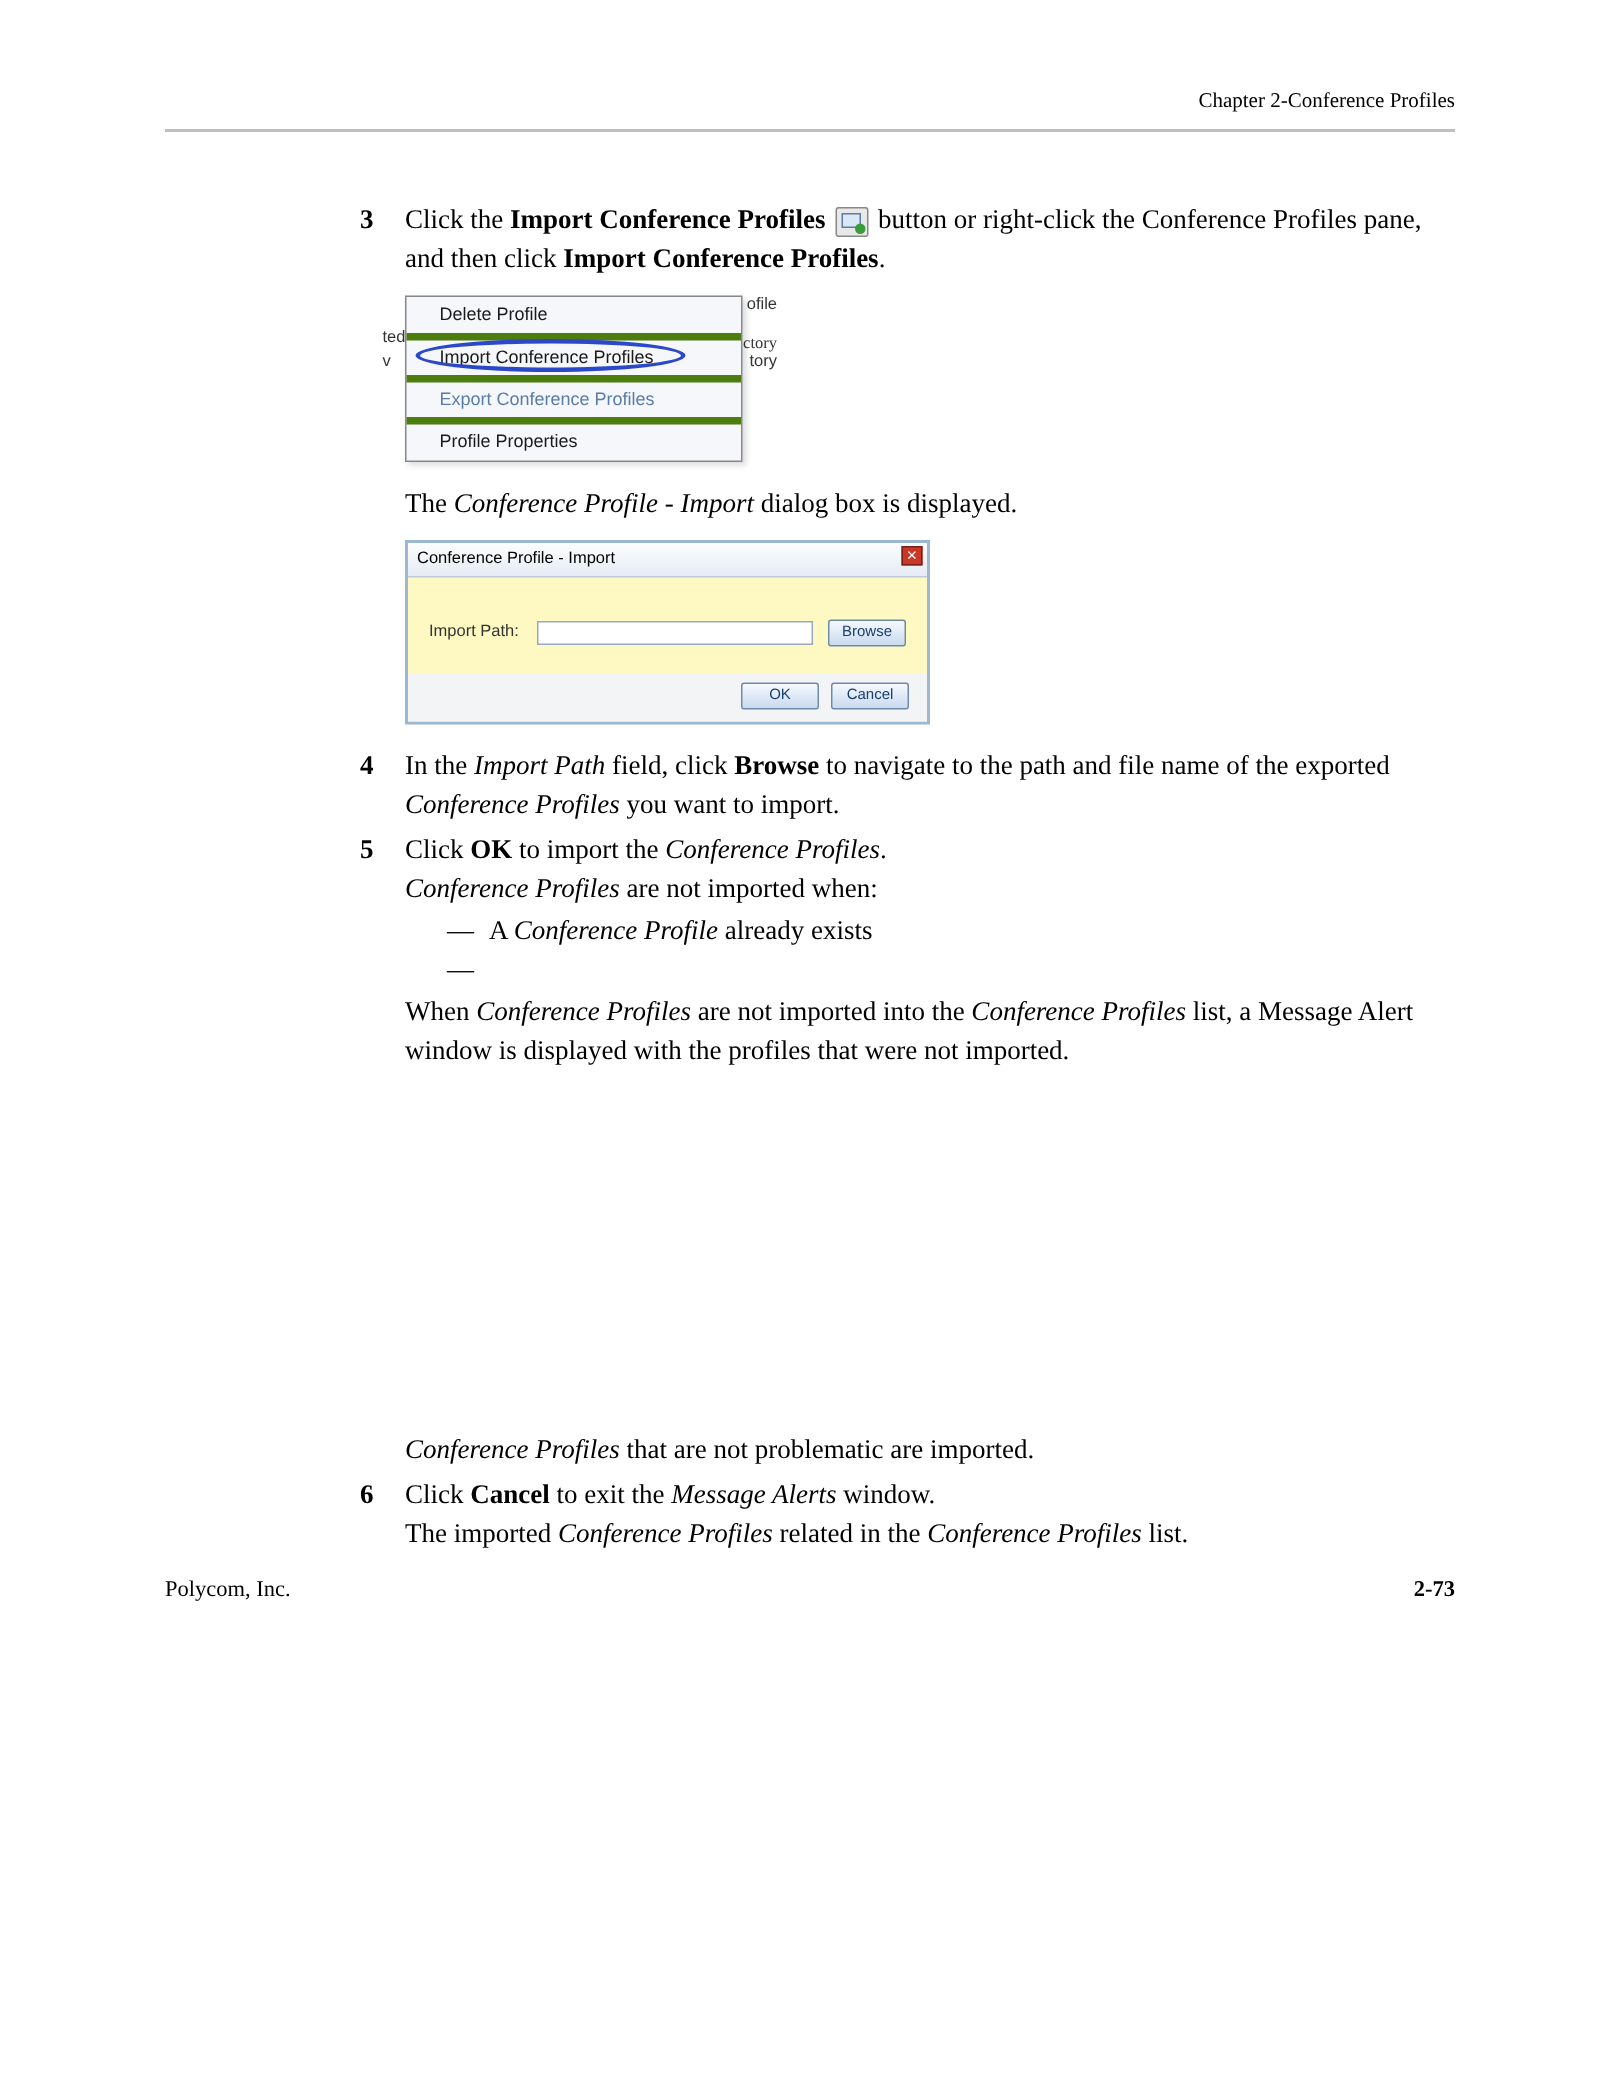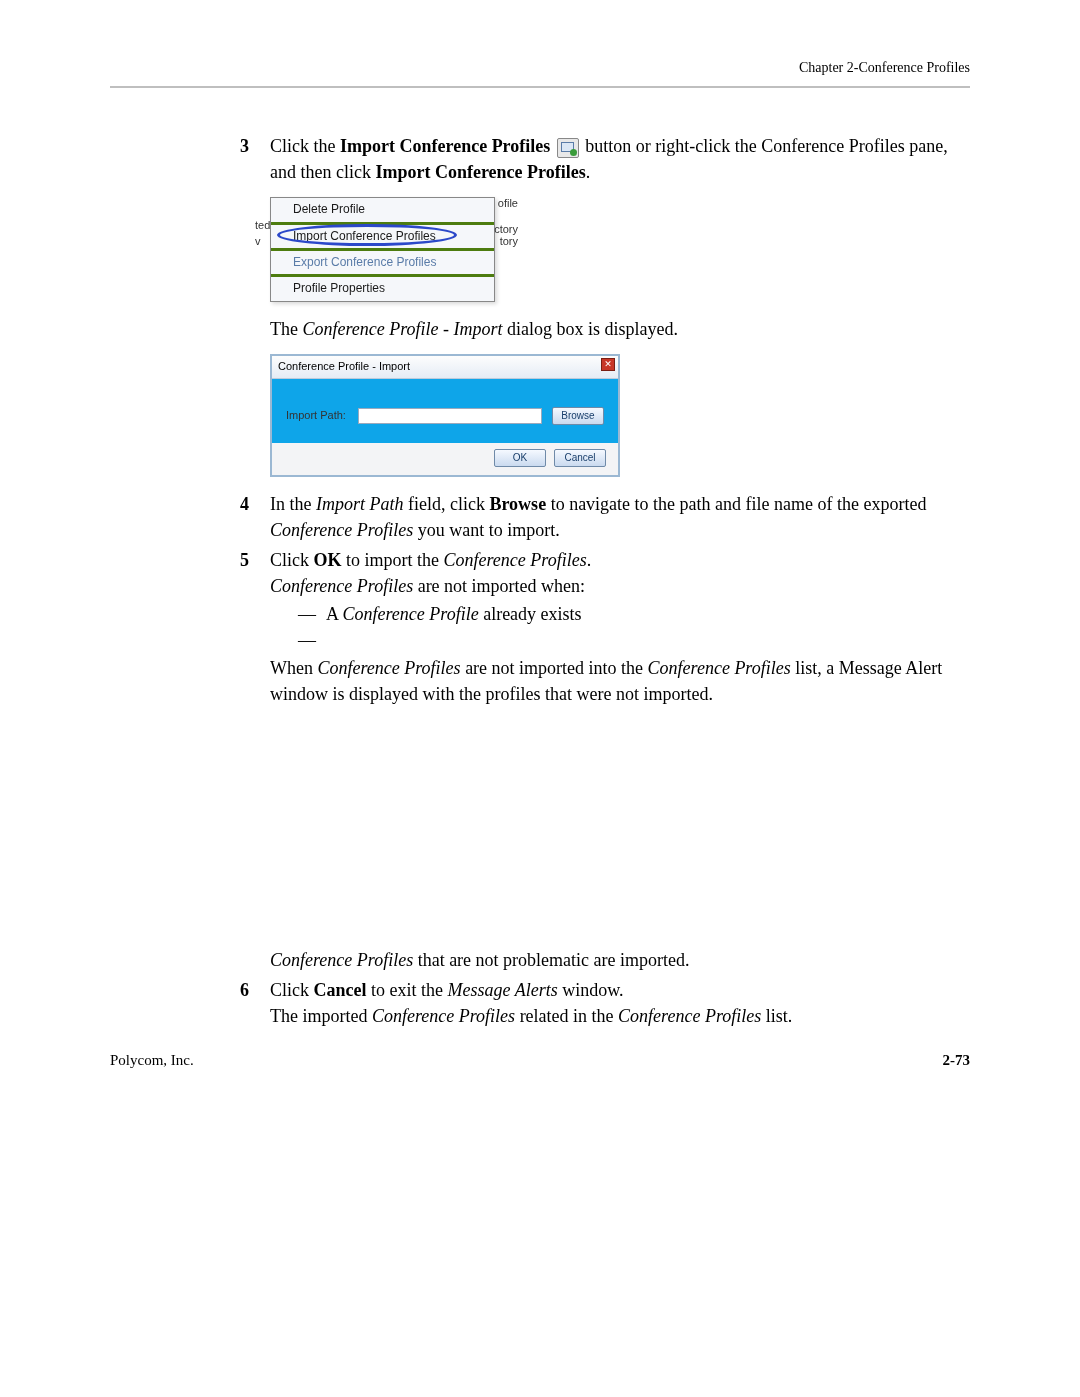--- a/index.html
+++ b/index.html
@@ -84,33 +84,33 @@
     position: relative;
     box-shadow: 2px 2px 4px rgba(0,0,0,0.15);
   }
   .menu-extra {
     position: absolute;
     font-size: 11px;
     color: #333;
     right: -24px;
   }
   .menu-extra.e1 { top: -2px; }
-  .menu-extra.e2 { top: 24px; }
+  .menu-extra.e2 { top: 24px; font-family: Liberation Serif, serif; }
   .menu-extra.e3 { top: 36px; }
   .menu-left-mark {
     position: absolute;
     left: -16px;
     font-size: 11px;
     color:#333;
   }
   .menu-left-mark.l1 { top: 20px; }
   .menu-left-mark.l2 { top: 36px; }
   .menu-row {
     padding: 3px 10px 3px 22px;
-    border-bottom: 3px solid #4d7c0f;
+    border-bottom: 5px solid #4d7c0f;
     color: #1a1a1a;
     cursor: default;
   }
   .menu-row.highlight {
     position: relative;
   }
   .highlight-ring {
     position: absolute;
     left: 6px;
     top: -1px;
@@ -143,21 +143,21 @@
     right: 3px; top: 2px;
     width: 14px; height: 13px;
     background: #c83728;
     border: 1px solid #7a1f14;
     color: #fff;
     font-size: 9px;
     line-height: 11px;
     text-align: center;
   }
   .dlg-body {
-    background: #0ea5e9;
+    background: #fef9c3;
     border-top: 1px solid #bccbdc;
     padding: 28px 14px 18px 14px;
     display: flex;
     align-items: center;
     gap: 10px;
   }
   .dlg-label { color: #333; min-width: 62px; }
   .dlg-input {
     flex: 1;
     height: 16px;

